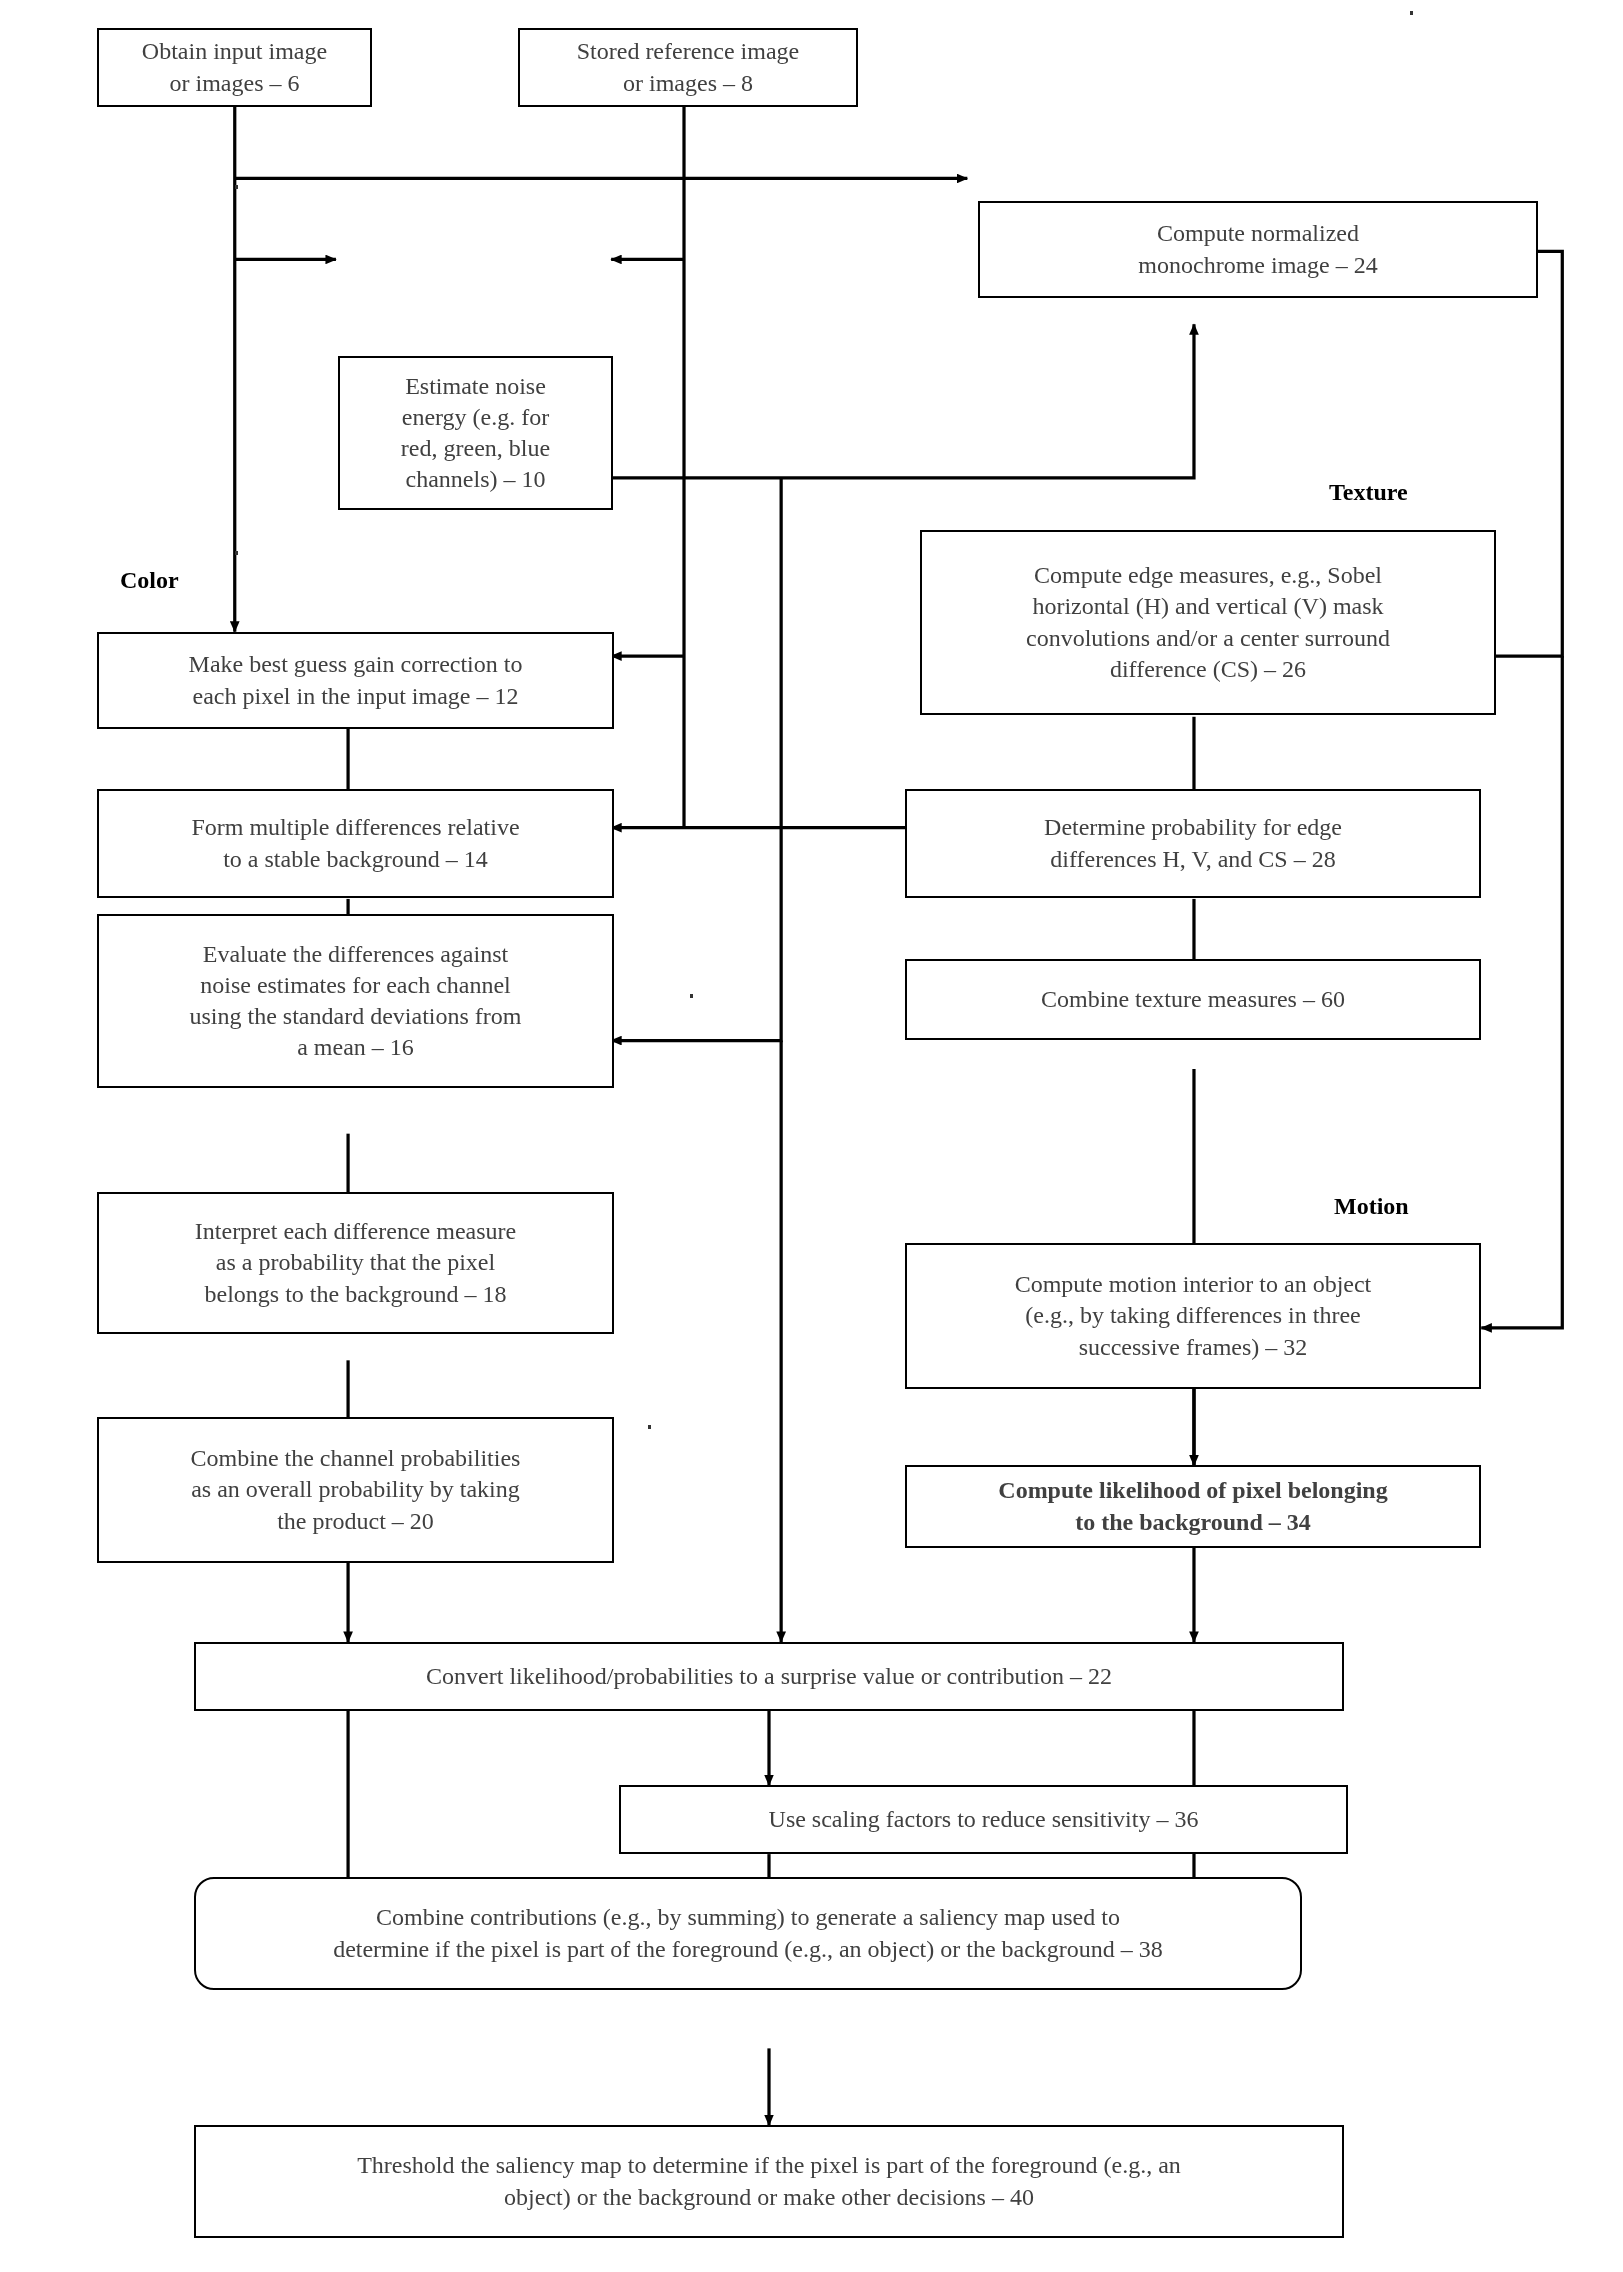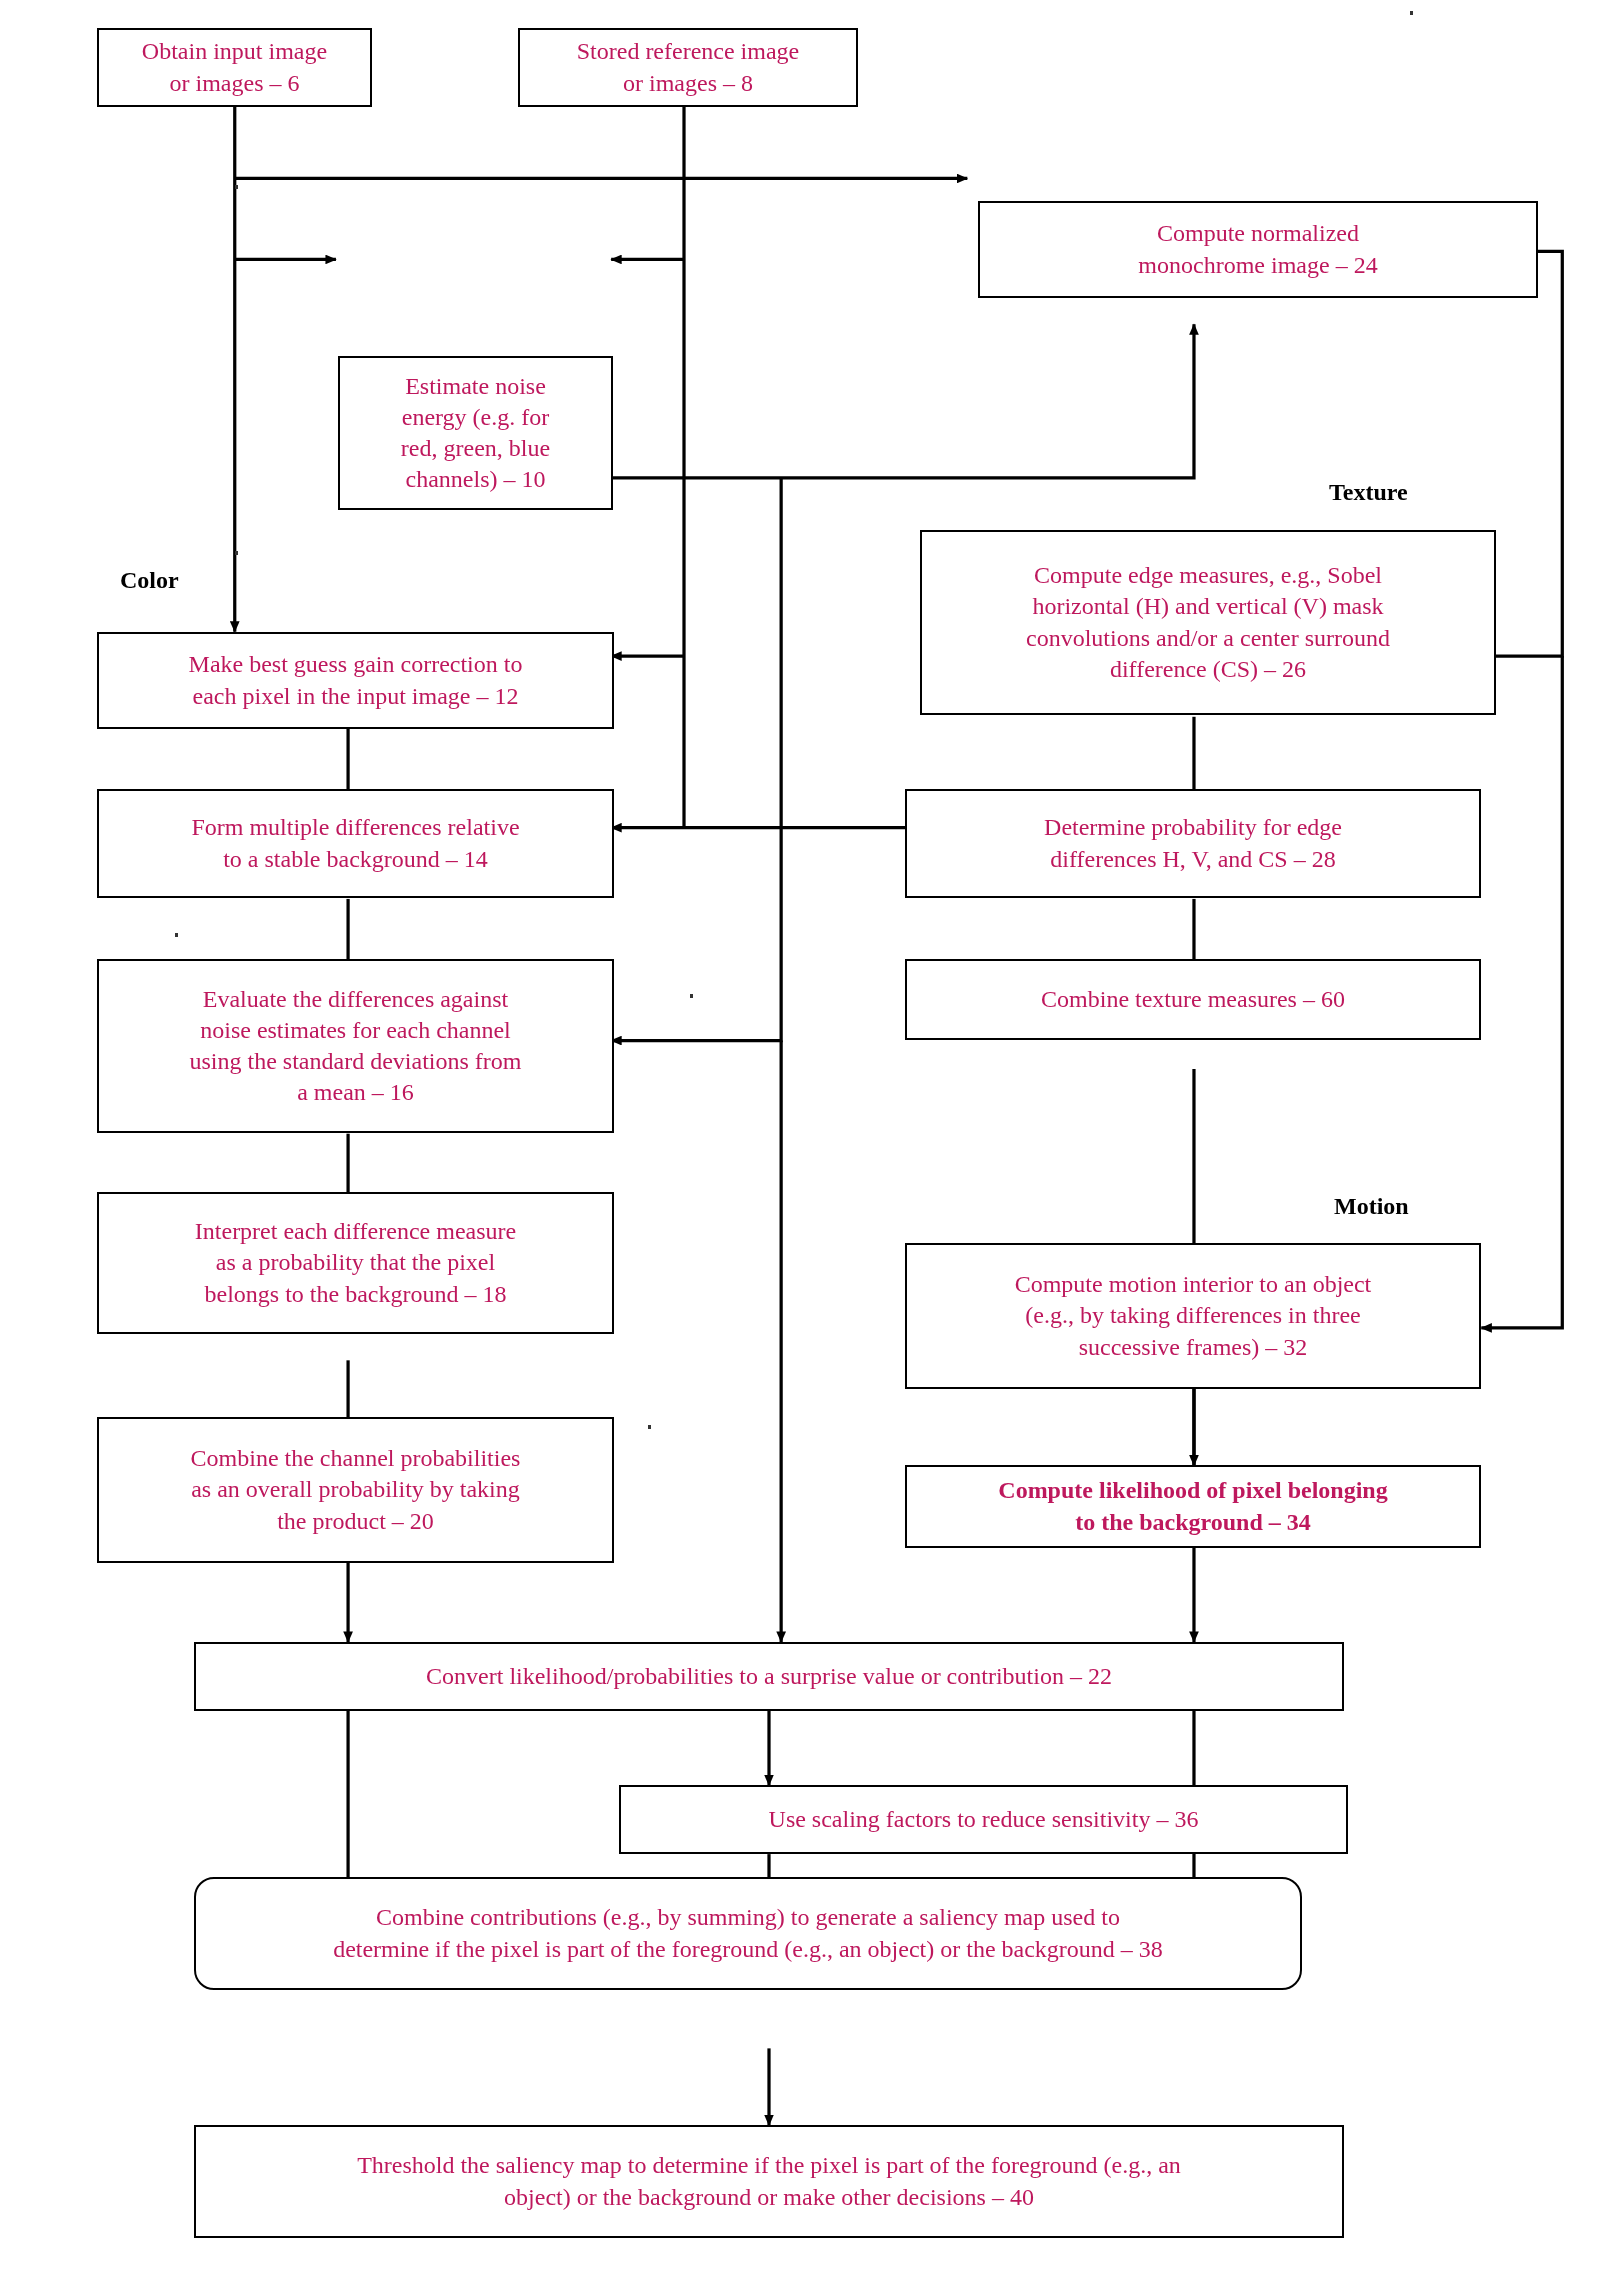--- a/index.html
+++ b/index.html
@@ -17,21 +17,21 @@
   }
   .node {
     position: absolute;
     box-sizing: border-box;
     border: 2.4px solid #000000;
     background: #ffffff;
     display: flex;
     align-items: center;
     justify-content: center;
     text-align: center;
-    color: #be185d;
+    color: #404040;
     z-index: 5;
   }
   .node .label {
     display: block;
     width: 100%;
     padding: 0 8px;
     line-height: 1.30;
     font-size: 24px;
   }
   .grouplabel {
@@ -150,21 +150,21 @@
   </div>
 
   <div class="node" style="left:97px; top:789px; width:517px; height:109px;">
     <span class="label">Form multiple differences relative<br>to a stable background – 14</span>
   </div>
 
   <div class="node" style="left:905px; top:789px; width:576px; height:109px;">
     <span class="label">Determine probability for edge<br>differences H, V, and CS – 28</span>
   </div>
 
-  <div class="node" style="left:97px; top:959px; width:517px; height:174px;">
+  <div class="node" style="left:97px; top:914px; width:517px; height:174px;">
     <span class="label">Evaluate the differences against<br>noise estimates for each channel<br>using the standard deviations from<br>a mean – 16</span>
   </div>
 
   <div class="node" style="left:905px; top:959px; width:576px; height:81px;">
     <span class="label">Combine texture measures – 60</span>
   </div>
 
   <div class="node" style="left:97px; top:1192px; width:517px; height:142px;">
     <span class="label">Interpret each difference measure<br>as a probability that the pixel<br>belongs to the background – 18</span>
   </div>

